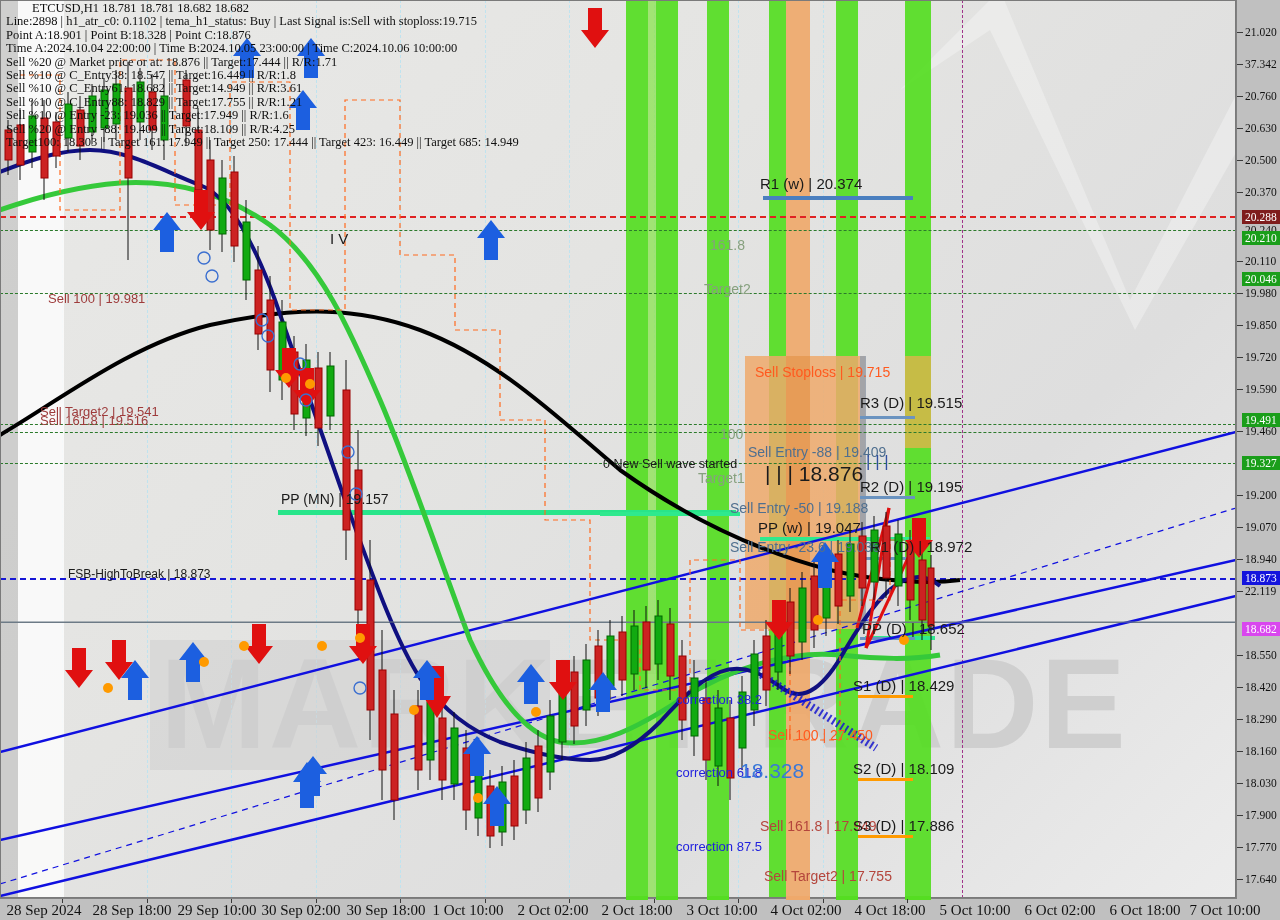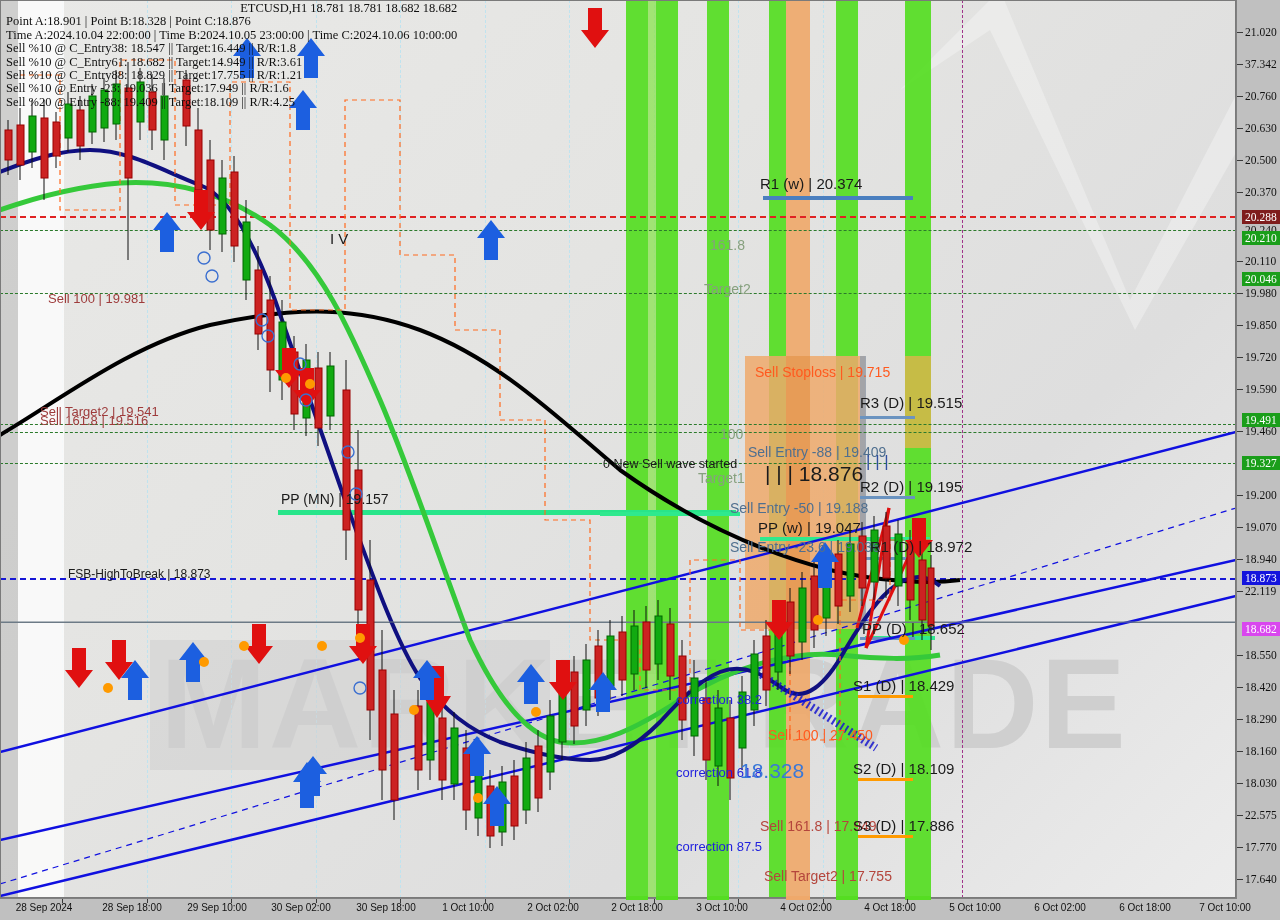--- a/index.html
+++ b/index.html
@@ -52,37 +52,37 @@
   .lbl-black{color:#1a1a1a;font-size:14px;}
   .lbl-blue{color:#2222dd;font-size:13px;}
   .lbl-graygreen{color:#86a07e;font-size:14px;}
   .lbl-bigblue{color:#3a78d8;font-size:21px;}
   .lbl-bigdark{color:#1b1b1b;font-size:21px;}
 
   
   #hdr{position:absolute;left:6px;top:2px;z-index:40;font-family:"Liberation Serif",serif;
        font-size:12.5px;color:#101010;line-height:13.4px;white-space:nowrap;}
   #hdr .t{display:block;}
-  #hdr .sym{padding-left:26px;color:#101010;text-align:right;}
+  #hdr .sym{padding-left:26px;color:#101010;}
 
   
   #pscale{position:absolute;left:1237px;top:0;width:43px;height:898px;background:#c0c0c0;}
   .ptick{position:absolute;left:0;width:6px;height:0;border-top:1px solid #3a3a3a;}
   .plab{position:absolute;left:8px;font-family:"Liberation Serif",serif;font-size:11.5px;
         color:#111;white-space:nowrap;transform:translateY(-50%);}
   .pbadge{position:absolute;left:5px;font-family:"Liberation Serif",serif;font-size:11.5px;
         color:#fff;padding:1px 3px;white-space:nowrap;transform:translateY(-50%);}
   .pb-red{background:#7f1d1d;}
   .pb-green{background:#1a9e1a;}
   .pb-blue{background:#1414dd;}
   .pb-black{background:#d946ef;}
 
   
   #tscale{position:absolute;left:0;top:899px;width:1280px;height:21px;background:#c0c0c0;}
-  .tlab{position:absolute;top:3px;font-family:Liberation Sans, sans-serif;font-size:10px;
+  .tlab{position:absolute;top:3px;font-family:Liberation Serif, serif;font-size:15px;
         color:#111;white-space:nowrap;transform:translateX(-50%);}
   .ttick{position:absolute;top:0;width:0;height:4px;border-left:1px solid #3a3a3a;}
   .tmark{position:absolute;top:-3px;height:4px;}
 
   svg.ov{position:absolute;left:0;top:0;width:1236px;height:898px;overflow:visible;}
 </style>
 </head>
 <body>
 
 <div id="root">
@@ -429,27 +429,30 @@
             <circle cx="306" cy="400" r="6"></circle>
           <circle cx="348" cy="452" r="6"></circle>
             <circle cx="356" cy="494" r="6"></circle>
           <circle cx="360" cy="688" r="6"></circle>
         </g>
       </g>
     </svg>
 
     <div id="hdr">
       <span class="t sym">ETCUSD,H1  18.781 18.781 18.682 18.682</span>
+      <span class="t">Line:2898 | h1_atr_c0: 0.1102 | tema_h1_status: Buy | Last Signal is:Sell with stoploss:19.715</span>
       <span class="t">Point A:18.901 | Point B:18.328 | Point C:18.876</span>
       <span class="t">Time A:2024.10.04 22:00:00 | Time B:2024.10.05 23:00:00 | Time C:2024.10.06 10:00:00</span>
+      <span class="t">Sell %20 @ Market price or at: 18.876 || Target:17.444 || R/R:1.71</span>
       <span class="t">Sell %10 @ C_Entry38: 18.547 || Target:16.449 || R/R:1.8</span>
       <span class="t">Sell %10 @ C_Entry61: 18.682 || Target:14.949 || R/R:3.61</span>
       <span class="t">Sell %10 @ C_Entry88: 18.829 || Target:17.755 || R/R:1.21</span>
       <span class="t">Sell %10 @ Entry -23: 19.036 || Target:17.949 || R/R:1.6</span>
       <span class="t">Sell %20 @ Entry -88: 19.409 || Target:18.109 || R/R:4.25</span>
+      <span class="t">Target100: 18.303 || Target 161: 17.949 || Target 250: 17.444 || Target 423: 16.449 || Target 685: 14.949</span>
     </div>
 
     <div class="lbl lbl-black" style="left:330px;top:230px;font-size:15px">I V</div>
     <div class="lbl lbl-maroon" style="left:48px;top:291px">Sell 100 | 19.981</div>
     <div class="lbl lbl-maroon" style="left:40px;top:404px">Sell Target2 | 19.541</div>
     <div class="lbl lbl-maroon" style="left:40px;top:413px">Sell 161.8 | 19.516</div>
     <div class="lbl lbl-black" style="left:281px;top:491px">PP (MN) | 19.157</div>
     <div class="lbl lbl-black" style="left:68px;top:567px;font-size:12px">FSB-HighToBreak | 18.873</div>
 
     <div class="lbl lbl-black" style="left:760px;top:175px;font-size:15px">R1 (w) | 20.374</div>
@@ -534,21 +537,21 @@
       <div class="plab" style="top:655px">18.550</div>
     <div class="ptick" style="top:687px"></div>
       <div class="plab" style="top:687px">18.420</div>
     <div class="ptick" style="top:719px"></div>
       <div class="plab" style="top:719px">18.290</div>
     <div class="ptick" style="top:751px"></div>
       <div class="plab" style="top:751px">18.160</div>
     <div class="ptick" style="top:783px"></div>
       <div class="plab" style="top:783px">18.030</div>
     <div class="ptick" style="top:815px"></div>
-      <div class="plab" style="top:815px">22.575</div>
+      <div class="plab" style="top:815px">17.900</div>
     <div class="ptick" style="top:847px"></div>
       <div class="plab" style="top:847px">17.770</div>
     <div class="ptick" style="top:879px"></div>
       <div class="plab" style="top:879px">17.640</div>
   </div>
 
   <div id="tscale">
     <div class="tmark" style="left:626px;width:22px;background:#55dd22"></div>
     <div class="tmark" style="left:656px;width:22px;background:#55dd22"></div>
     <div class="tmark" style="left:707px;width:22px;background:#55dd22"></div>

